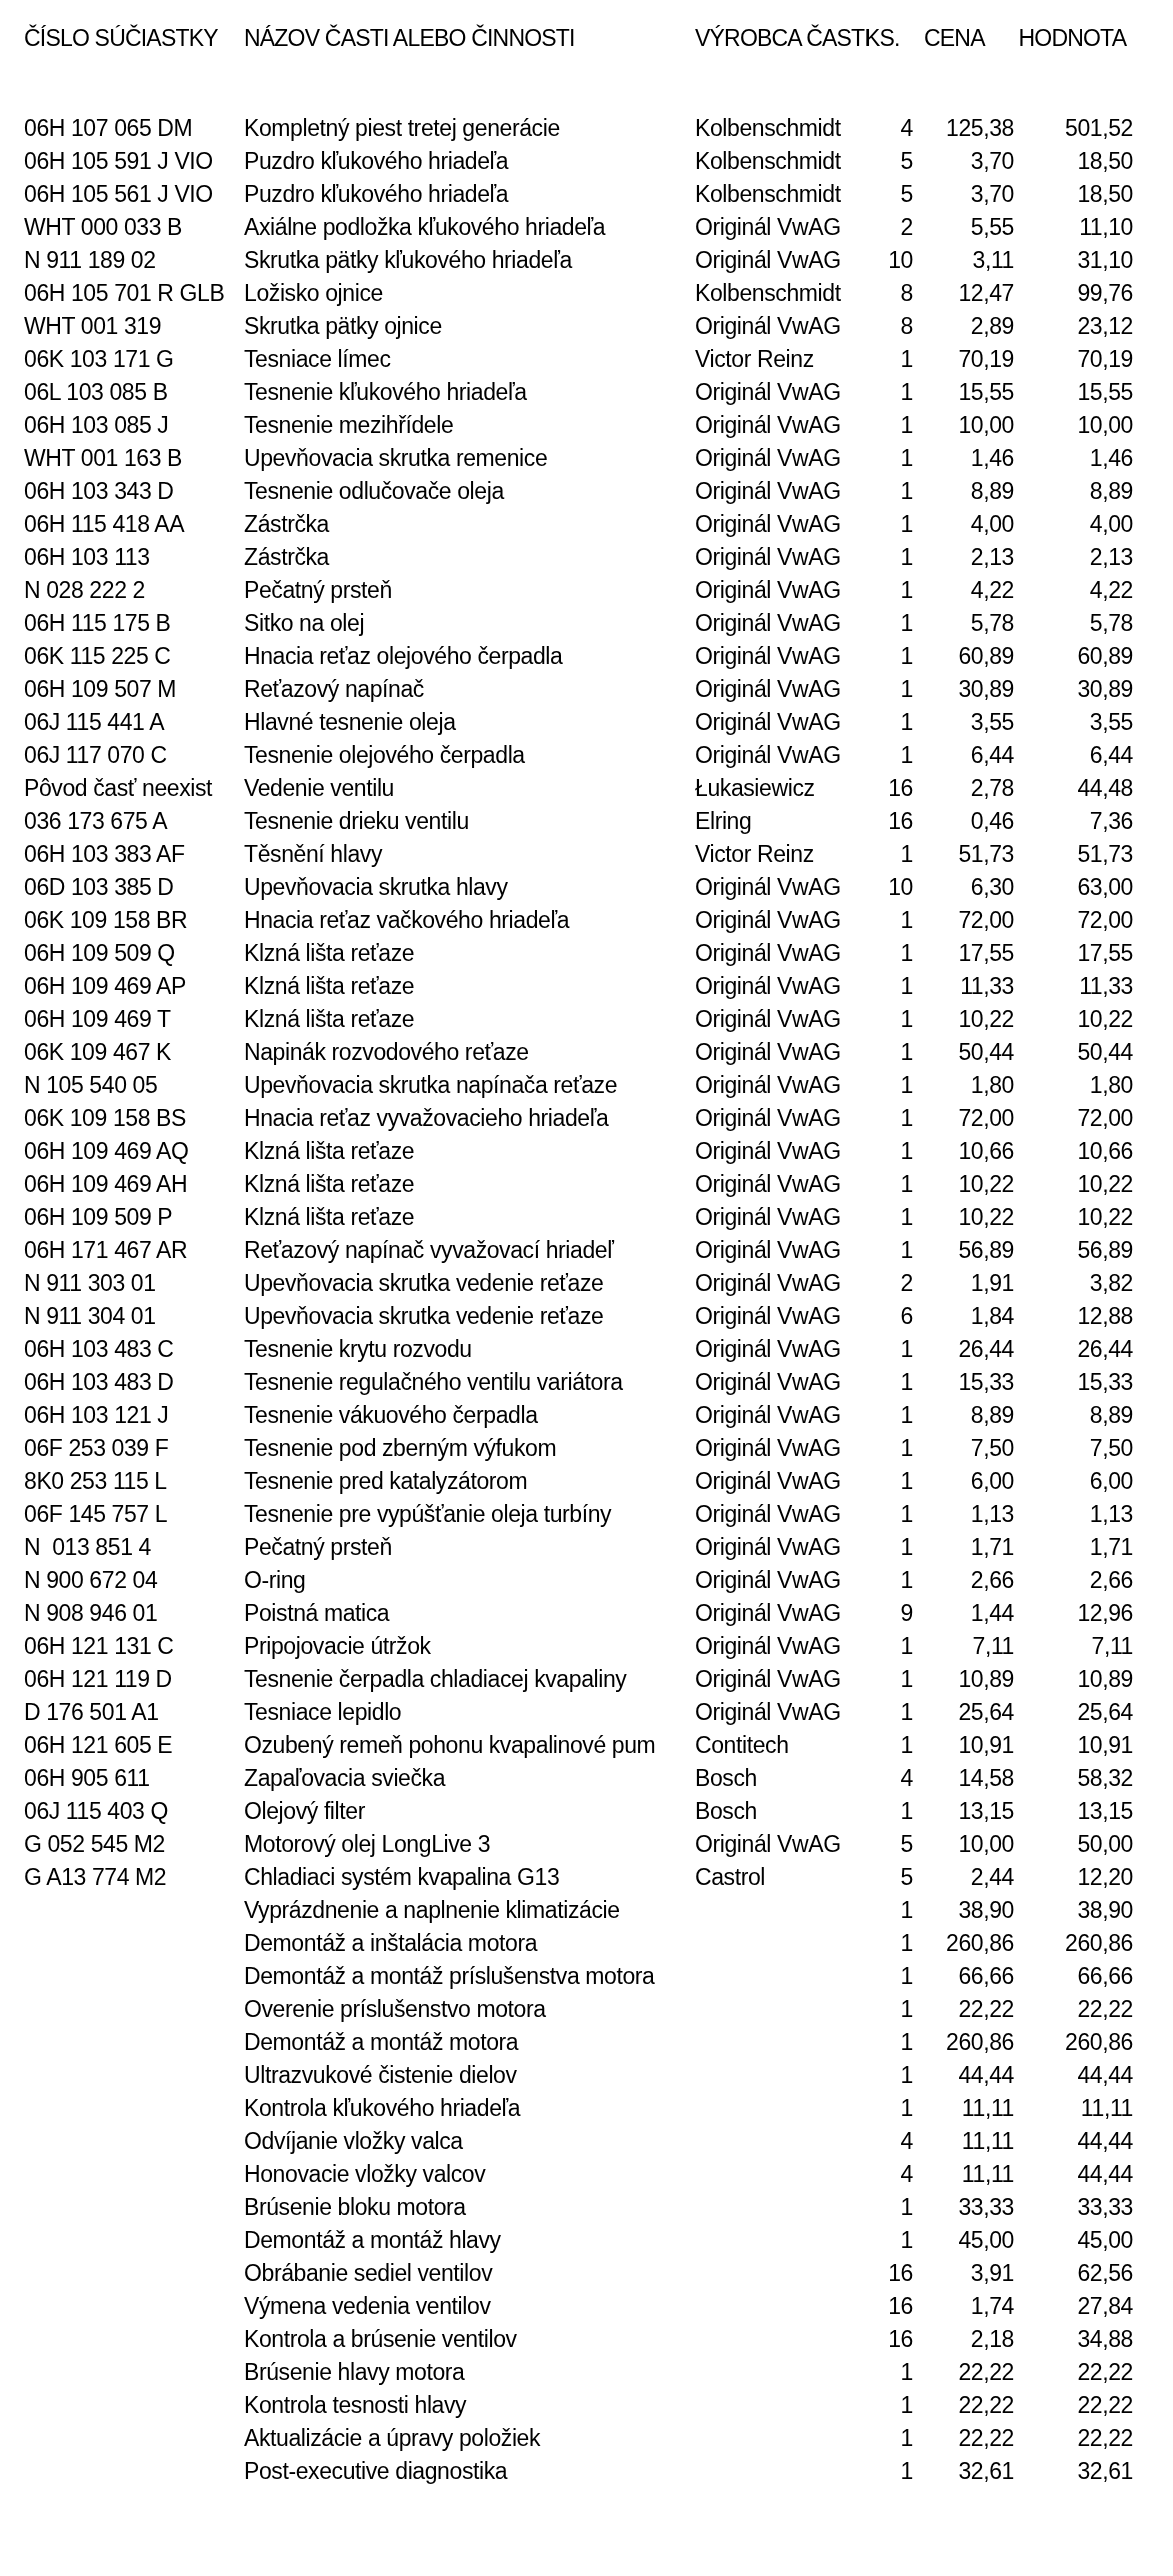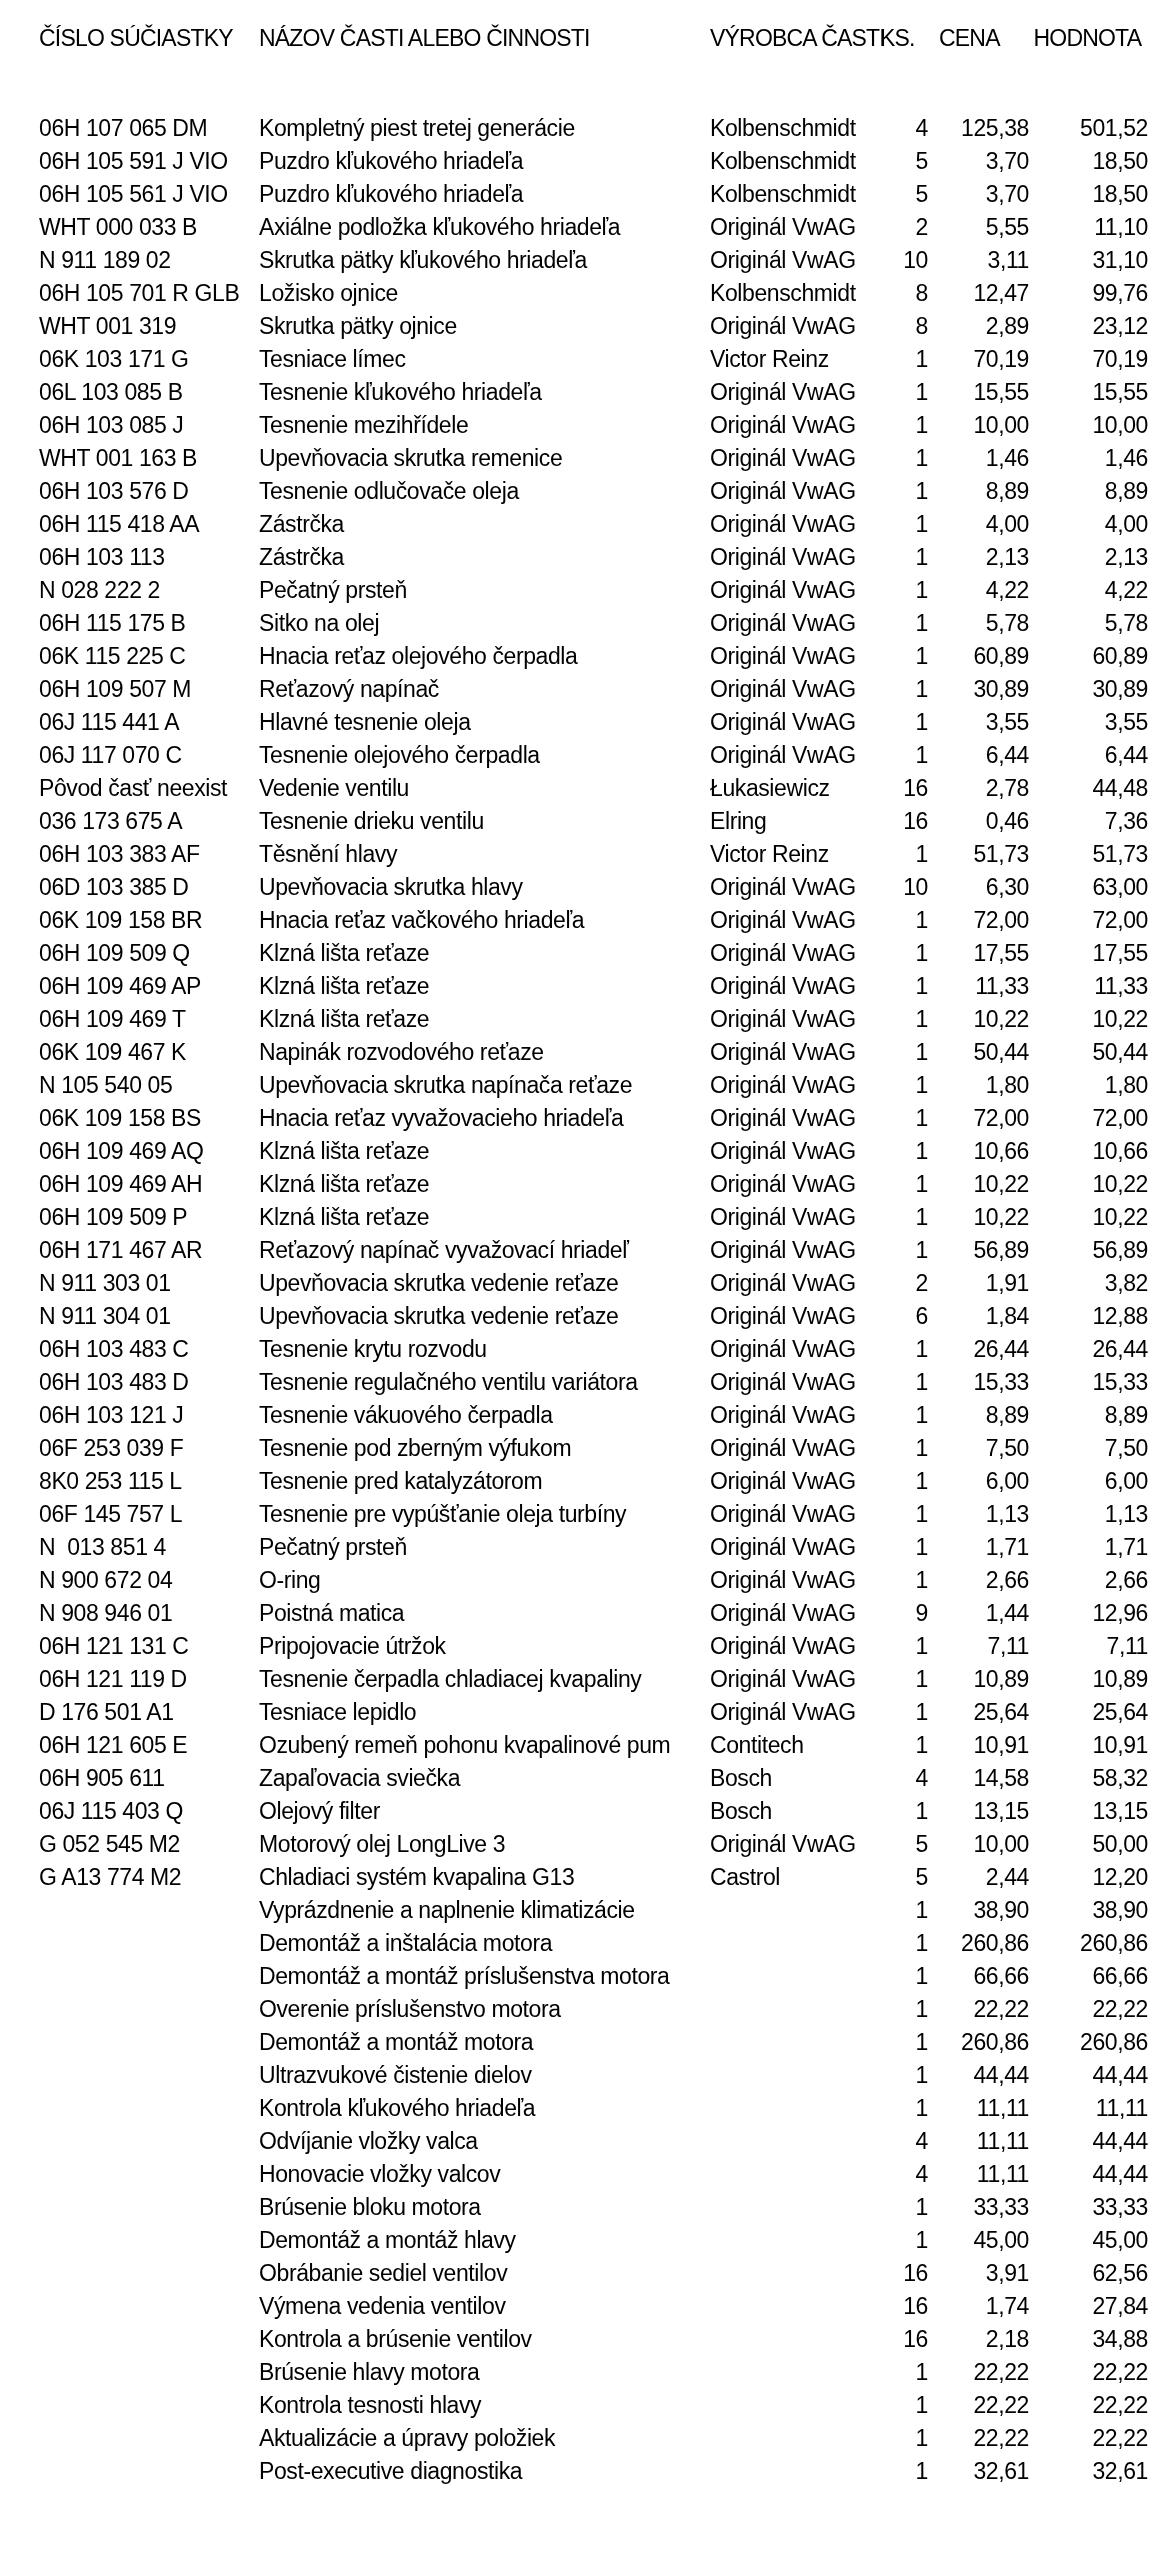--- a/index.html
+++ b/index.html
@@ -9,21 +9,21 @@
     font-family: "Liberation Sans", sans-serif;
     overflow: hidden;
   }
   .sheet {
     position: relative;
     width: 1173px; height: 2576px;
     background: #ffffff;
   }
   .table {
     position: absolute;
-    left: 39px; top: 0;
+    left: 24px; top: 0;
     width: 1110px;
   }
   .row {
     display: grid;
     grid-template-columns: 220px 451px 170px 48px 101px 119px;
     height: 33px;
     align-items: center;
   }
   .row.header {
     margin-top: 22px;
@@ -152,21 +152,21 @@
   <div class="row">
     <div class="c">WHT 001 163 B</div>
     <div class="c">Upevňovacia skrutka remenice</div>
     <div class="c">Originál VwAG</div>
     <div class="c num">1</div>
     <div class="c num">1,46</div>
     <div class="c num">1,46</div>
   </div>
 
   <div class="row">
-    <div class="c">06H 103 576 D</div>
+    <div class="c">06H 103 343 D</div>
     <div class="c">Tesnenie odlučovače oleja</div>
     <div class="c">Originál VwAG</div>
     <div class="c num">1</div>
     <div class="c num">8,89</div>
     <div class="c num">8,89</div>
   </div>
 
   <div class="row">
     <div class="c">06H 115 418 AA</div>
     <div class="c">Zástrčka</div>

